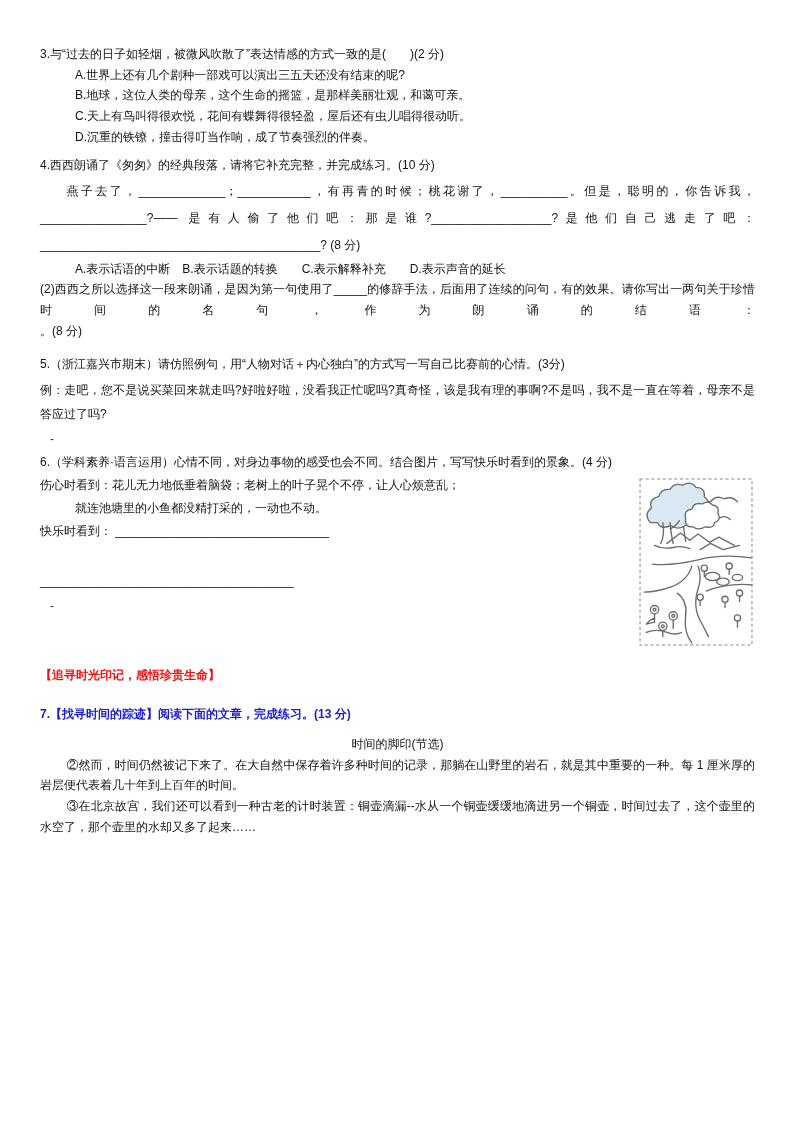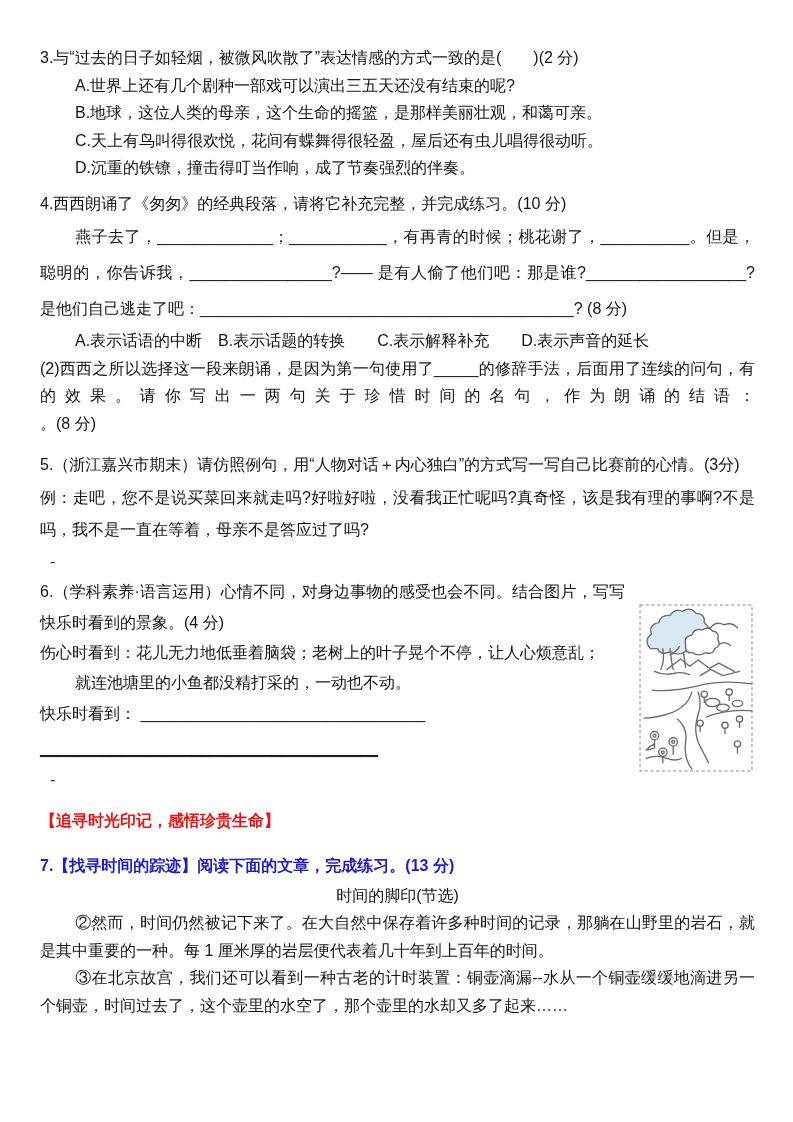--- a/index.html
+++ b/index.html
@@ -8,35 +8,35 @@
     width:793px; height:1122px;
     font-family:"Liberation Sans", sans-serif;
     color:#141414;
   }
   .page {
     width:793px; height:1122px;
     padding:44px 38px 0 40px;
     overflow:hidden;
     background:#ffffff;
   }
-  p { font-size:16px; line-height:1.72; text-align:justify; }
+  p { font-size:12px; line-height:1.72; text-align:justify; }
   .opt { padding-left:35px; }
   .b { font-weight:normal; }
   .q-stem { margin-top:8px; }
   .q4-passage { line-height:2.25; text-indent:2.2em; margin-top:2px; }
   .stretch-last { text-align-last:justify; }
   .tail-line { text-align:left; text-align-last:left; }
   .q5-stem { line-height:2.2; margin-top:10px; }
   .q5-example { line-height:2.0; }
   .stray-dash { line-height:1.3; margin:6px 0 4px 10px; color:#333; }
   .q6-line { line-height:1.9; }
   .blank-run { letter-spacing:0; white-space:nowrap; }
   .red-heading { color:var(--accent-red,#ee1111); font-weight:bold; margin-top:12px; line-height:1.7; }
   .blue-heading { color:var(--accent-blue,#1c1ccd); font-weight:bold; margin-top:18px; line-height:1.7; }
-  .article-title { text-align:right; text-align-last:center; margin-top:2px; }
+  .article-title { text-align:right; text-align-last:center; margin-top:10px; }
   .article-para { text-indent:2.2em; line-height:1.72; }
   .punct-box {
     display:inline-block; width:31px; height:31px;
     border:2px solid #2b2b2b; background:#fff;
     margin:0 3px; vertical-align:-4px;
     position:relative; top:-7px;
   }
   .punct-box.gap { margin-left:20px; }
   .punct-box.end { margin-left:58px; top:9px; }
   .illustration {
@@ -130,21 +130,21 @@
             <circle cx="24" cy="144" r="1.4"></circle>
             <path d="M24 148 v6"></path>
           <path d="M8 150 q10 -4 20 0 q8 3 14 0"></path>
         </g>
       </svg>
     </div>
     <p class="q6-line"><span>6.</span><span class="b">（学科素养·语言运用）</span><span>心情不同，对身边事物的感受也会不同。结合图片，写写快乐时看到的景象。(4 分)</span></p>
     <p class="q6-line"><span class="b">伤心时看到：</span><span>花儿无力地低垂着脑袋；老树上的叶子晃个不停，让人心烦意乱；</span></p>
     <p class="q6-line opt">就连池塘里的小鱼都没精打采的，一动也不动。</p>
     <p class="q6-line"><span class="b">快乐时看到：</span> <span class="blank-run">________________________________</span></p>
-    <p class="q6-line" style="margin-top:5px;text-decoration:underline;"><span class="blank-run">______________________________________</span></p>
+    <p class="q6-line" style="margin-top:28px;"><span class="blank-run">______________________________________</span></p>
     <p class="stray-dash">-</p>
   </section>
 
   <div class="clear"></div>
 
   <p class="red-heading">【追寻时光印记，感悟珍贵生命】</p>
 
   <section>
     <p class="blue-heading">7.【找寻时间的踪迹】阅读下面的文章，完成练习。(13 分)</p>
     <p class="article-title">时间的脚印(节选)</p>

